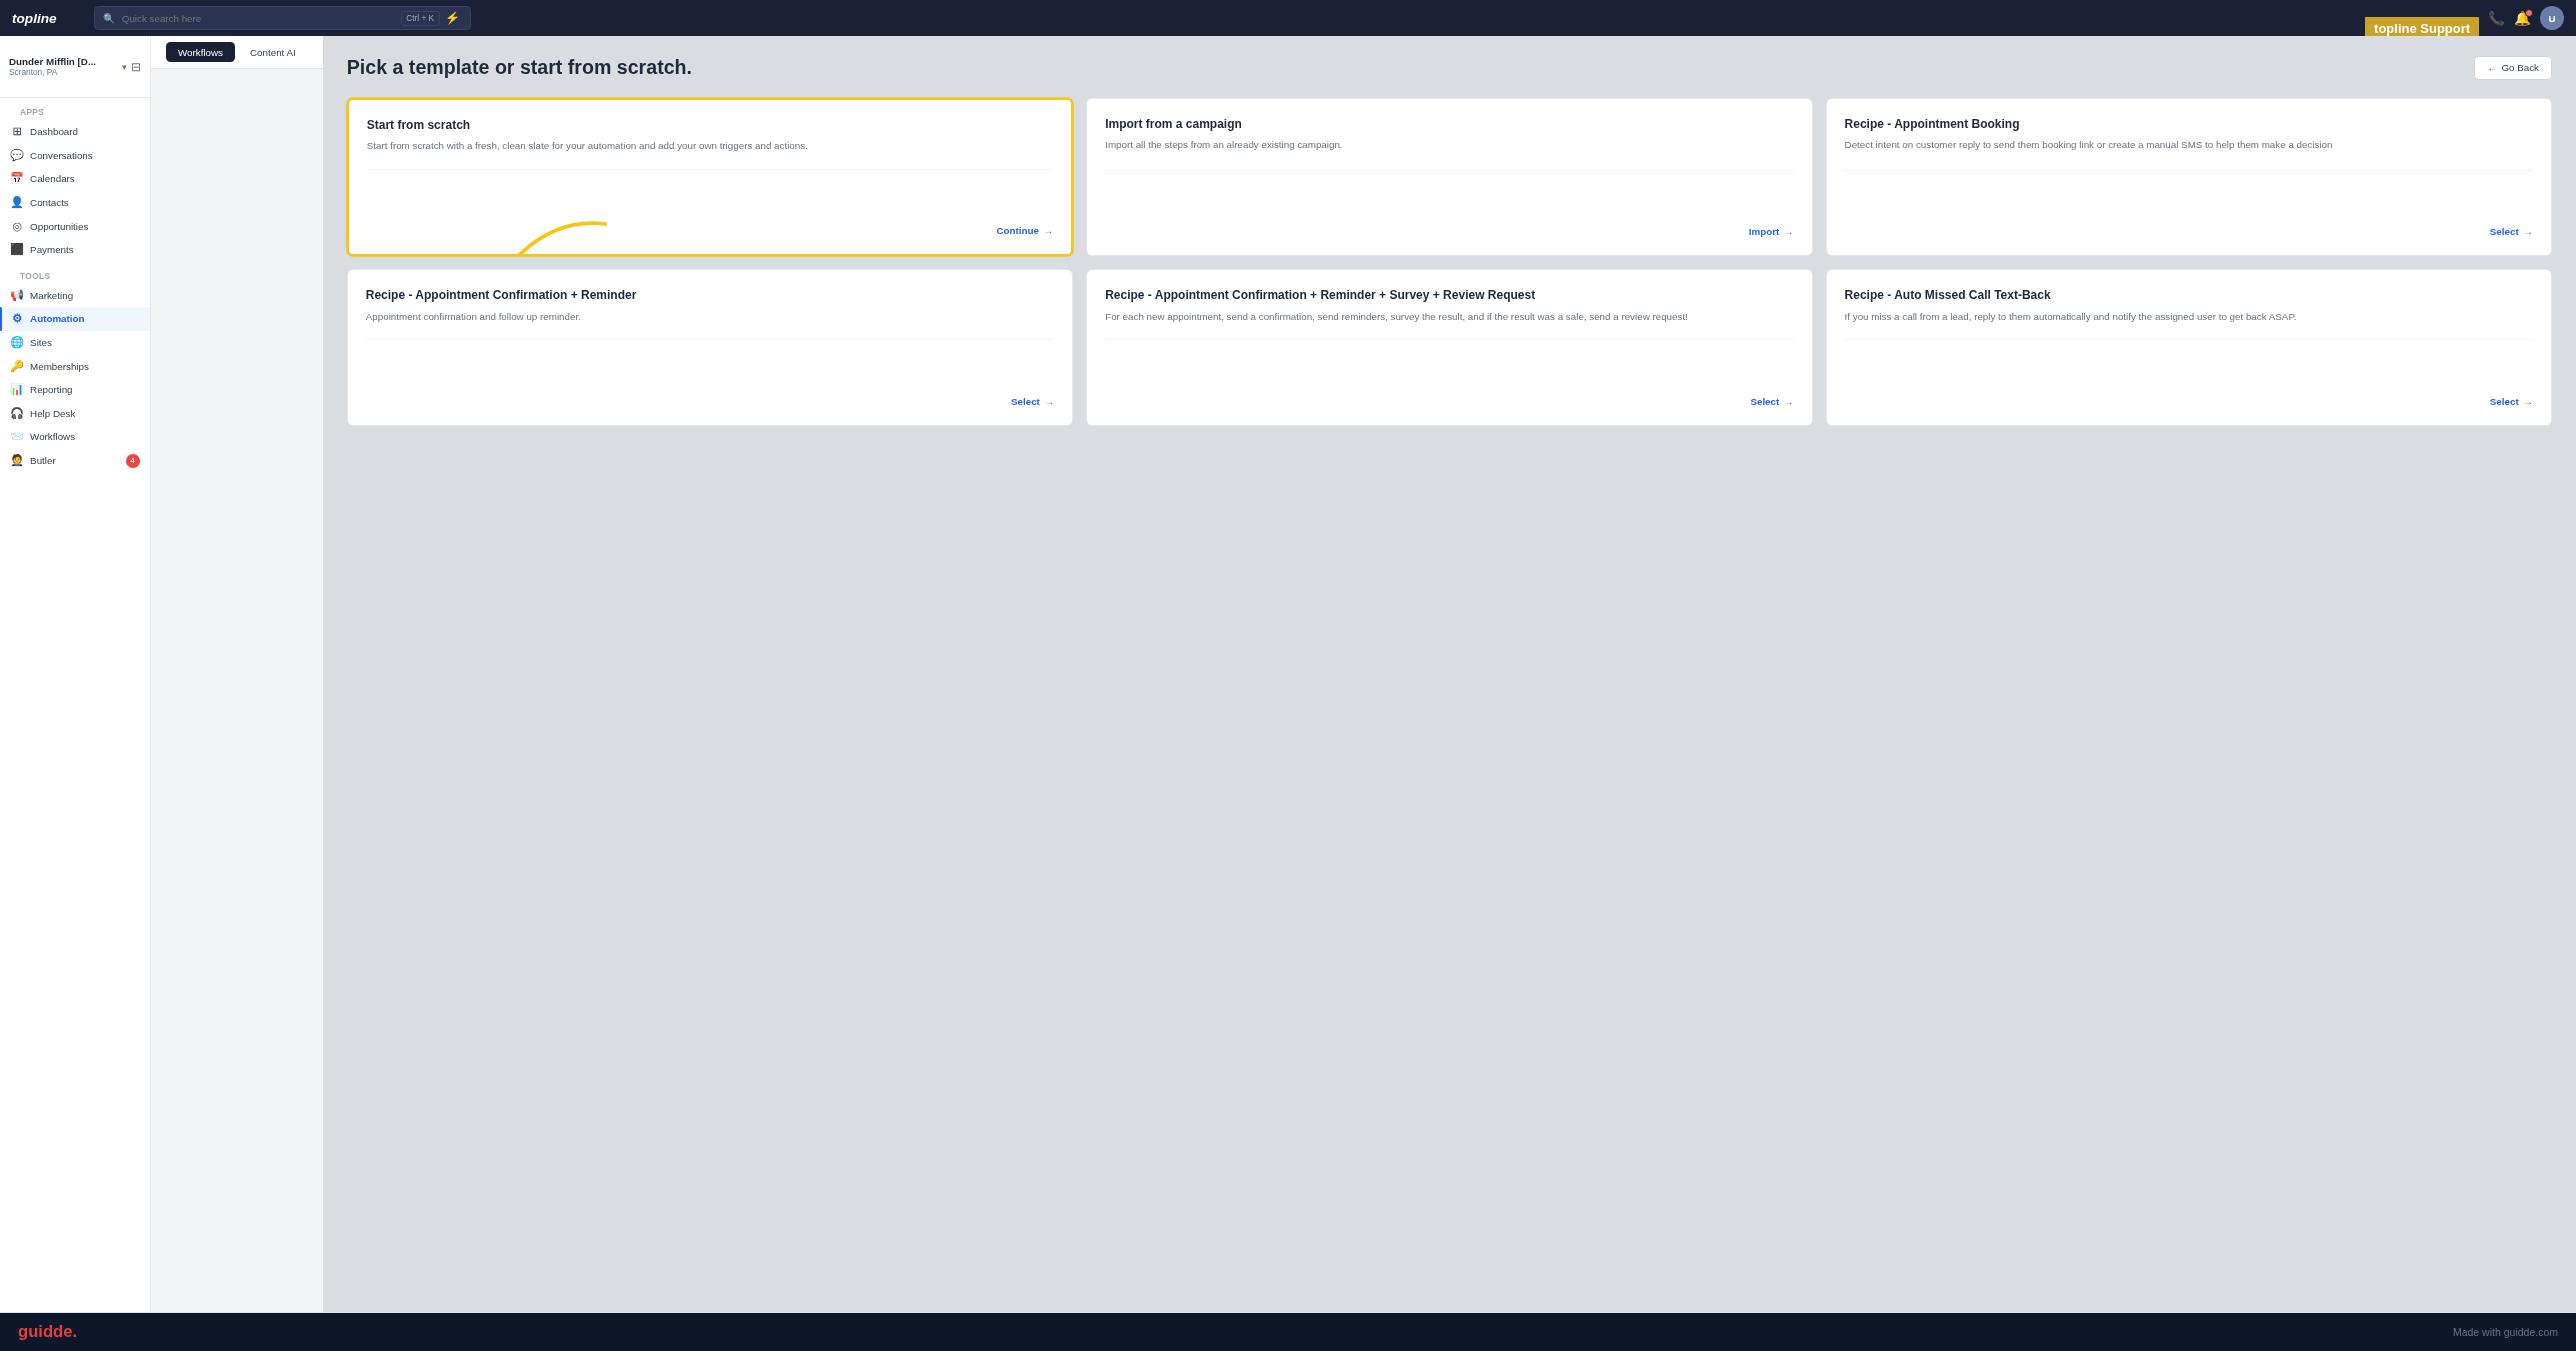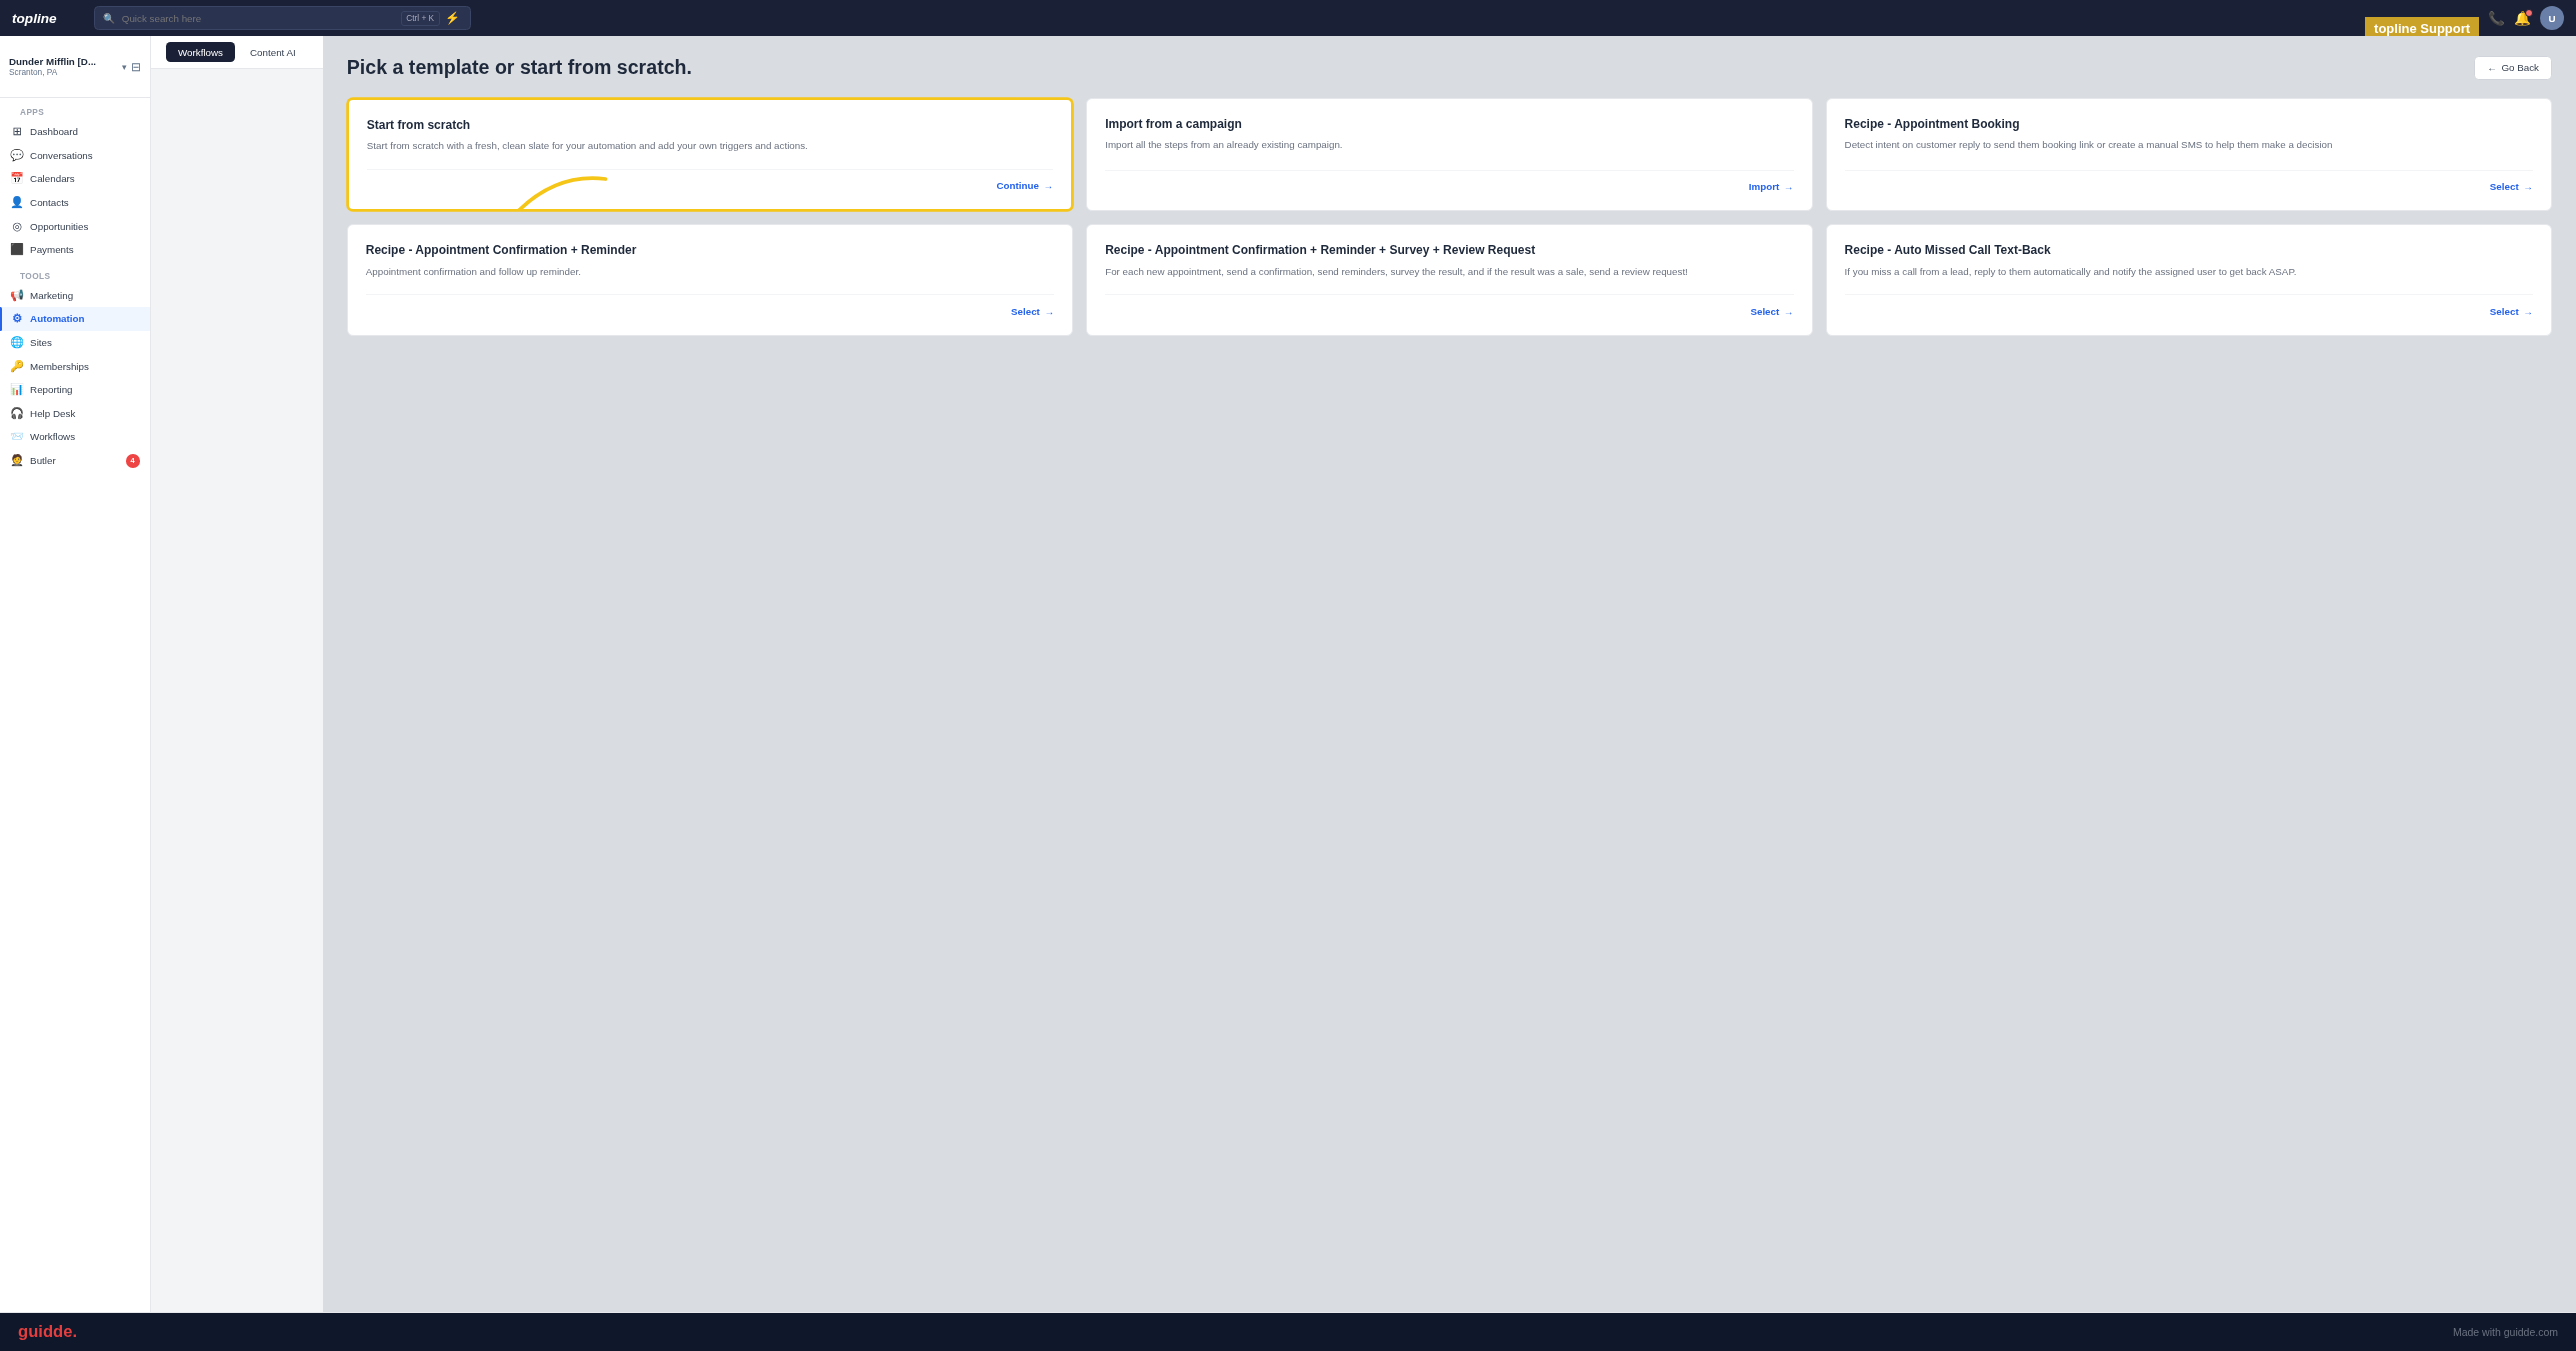--- a/index.html
+++ b/index.html
@@ -295,20 +295,21 @@
     .card-action-btn {
       display: flex;
       align-items: center;
       gap: 4.5px;
       font-size: 9.8px;
       font-weight: 600;
       color: #2563eb;
       cursor: pointer;
       background: none;
       border: none;
+      margin-top: 45px;
     }
 
     
     .guidde-footer {
       background: #0f172a;
       border-top: 0.8px solid #e5e7eb;
       display: flex;
       align-items: center;
       justify-content: space-between;
       padding: 9px 18px;

